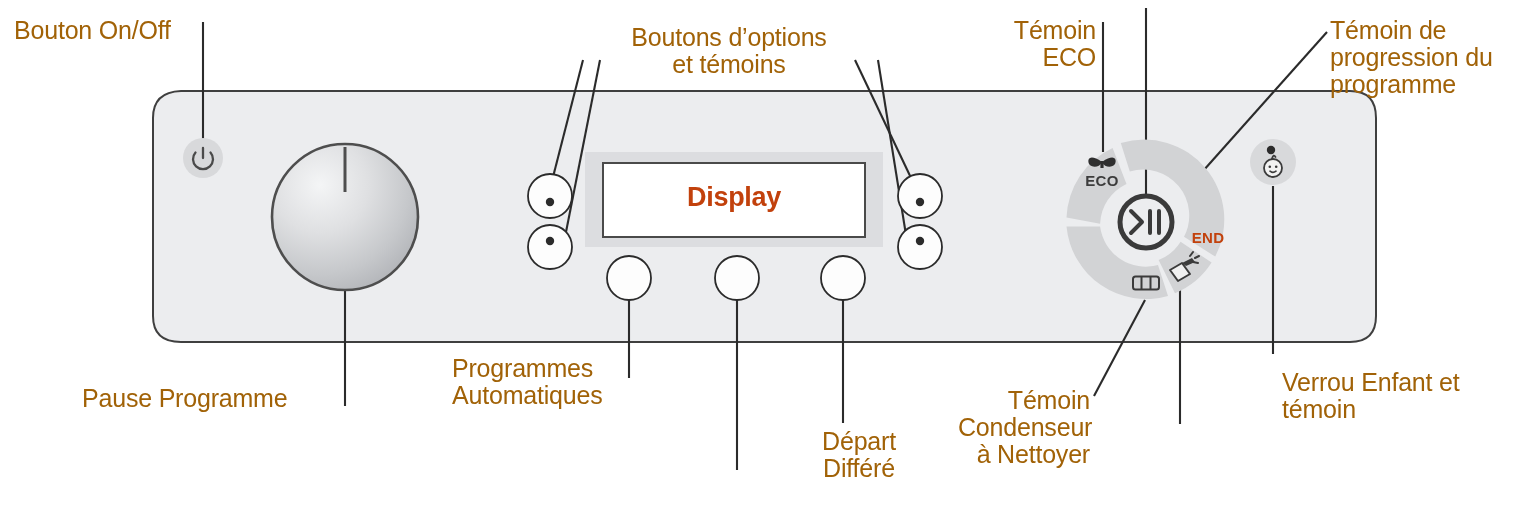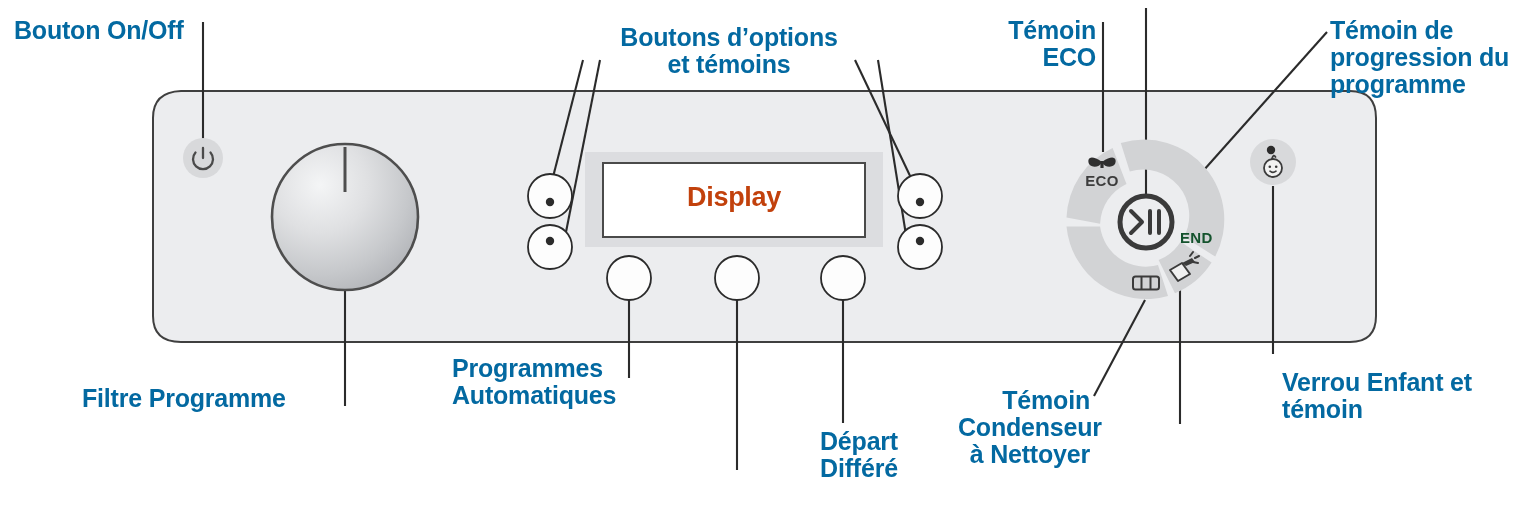--- a/index.html
+++ b/index.html
@@ -20,22 +20,22 @@
   }
   #vec {
     position: absolute;
     left: 0;
     top: 0;
     width: 1529px;
     height: 517px;
   }
   .lbl {
     position: absolute;
-    color: #0369a1;
-    font-weight: bold;
+    color: #a16207;
+    font-weight: normal;
     font-size: 25px;
     line-height: 1.08;
     white-space: pre-line;
     letter-spacing: -0.2px;
   }
 
   
   #lbl-onoff      { left: 14px;   top: 17px; }
   #lbl-options    { left: 596px;  top: 24px;  text-align: center; width: 266px; }
   #lbl-eco        { left: 988px;  top: 17px;  text-align: right; width: 108px; }
@@ -69,23 +69,24 @@
     font-size: 15px;
     font-weight: bold;
     color: #3c3c3c;
     letter-spacing: 0.3px;
   }
   .end-text {
     position: absolute;
     left: 1180px;
     top: 229px;
     width: 56px;
+    text-align: center;
     font-size: 15px;
     font-weight: bold;
-    color: #14532d;
+    color: #c2410c;
     letter-spacing: 0.3px;
   }
 </style>
 </head>
 <body>
 
 <div id="stage">
 
   <svg id="vec" viewBox="0 0 1529 517" xmlns="http://www.w3.org/2000/svg">
     <defs>
@@ -238,21 +239,21 @@
   <div class="end-text">END</div>
 
   <div class="lbl" id="lbl-onoff">Bouton On/Off</div>
   <div class="lbl" id="lbl-options">Boutons d’options
 et témoins</div>
   <div class="lbl" id="lbl-eco">Témoin
 ECO</div>
   <div class="lbl" id="lbl-progress">Témoin de
 progression du
 programme</div>
-  <div class="lbl" id="lbl-programme">Filtre Programme</div>
+  <div class="lbl" id="lbl-programme">Pause Programme</div>
   <div class="lbl" id="lbl-autoprog">Programmes
 Automatiques</div>
   <div class="lbl" id="lbl-differe">Départ
 Différé</div>
   <div class="lbl" id="lbl-condenseur">Témoin
 Condenseur
 à Nettoyer</div>
   <div class="lbl" id="lbl-verrou">Verrou Enfant et
 témoin</div>
 

